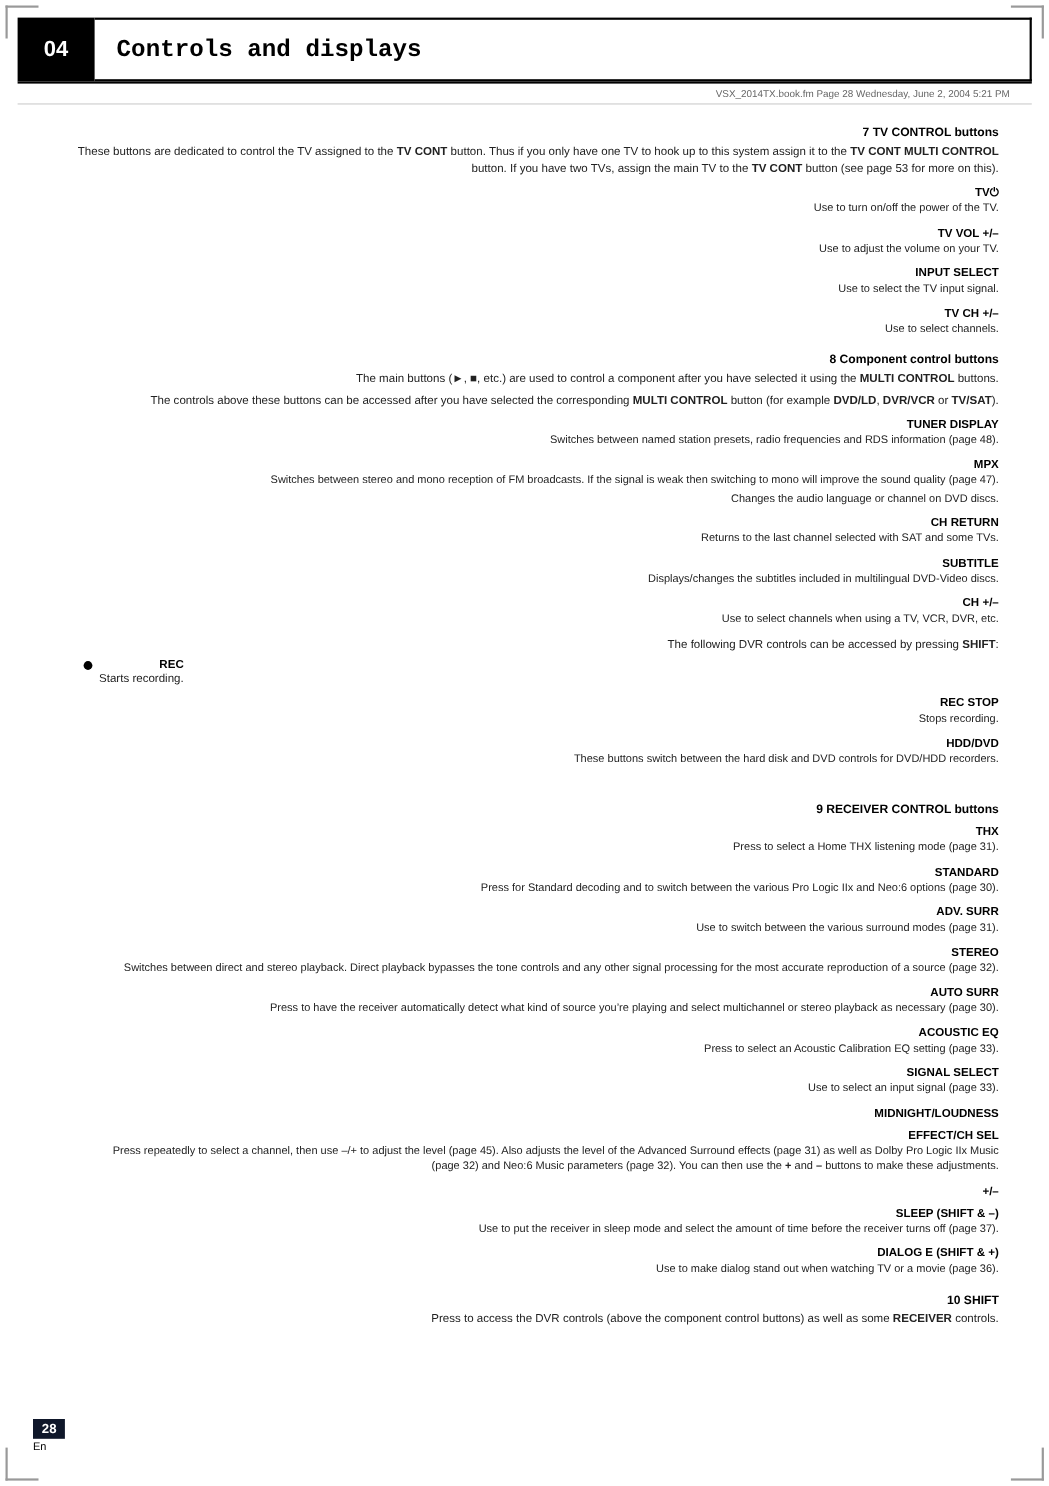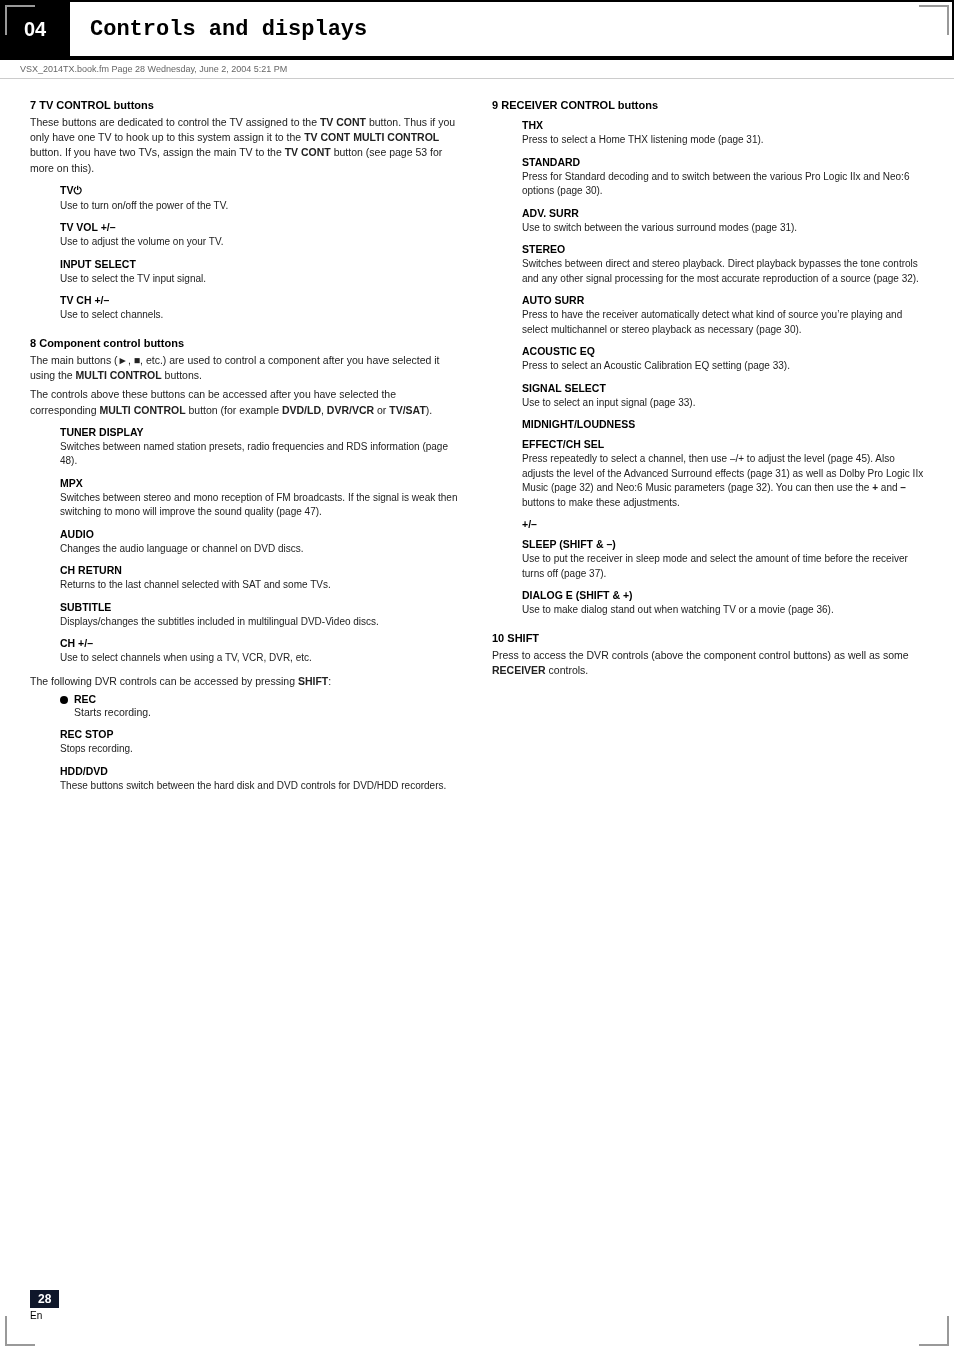--- a/index.html
+++ b/index.html
@@ -9,22 +9,23 @@
       font-size: 11px;
       color: #000;
       width: 954px;
       min-height: 1351px;
       position: relative;
     }
     .page {
       width: 954px;
       min-height: 1351px;
       background: #fff;
-      padding: 0;
+      padding: 16px;
       position: relative;
+      text-align: right;
     }
     
     .top-bar {
       display: flex;
       align-items: stretch;
       border-bottom: 2px solid #000;
       margin-bottom: 0;
       height: 60px;
     }
     .chapter-box {
@@ -57,20 +58,21 @@
       font-size: 9px;
       color: #666;
       padding: 4px 20px;
       border-bottom: 1px solid #ccc;
     }
     
     .content {
       display: flex;
       padding: 20px 30px 20px 30px;
       gap: 30px;
+      flex-direction: column;
     }
     .col-left {
       flex: 1;
       min-width: 0;
     }
     .col-right {
       flex: 1;
       min-width: 0;
     }
     .section-heading {
@@ -213,21 +215,20 @@
         <div class="body-text">
           The controls above these buttons can be accessed after you have selected the corresponding <span class="bold">MULTI CONTROL</span> button (for example <span class="bold">DVD/LD</span>, <span class="bold">DVR/VCR</span> or <span class="bold">TV/SAT</span>).
         </div>
 
         <div class="sub-heading">TUNER DISPLAY</div>
         <div class="sub-text">Switches between named station presets, radio frequencies and RDS information (page 48).</div>
 
         <div class="sub-heading">MPX</div>
         <div class="sub-text">Switches between stereo and mono reception of FM broadcasts. If the signal is weak then switching to mono will improve the sound quality (page 47).</div>
 
-        <div class="sub-heading">AUDIO</div>
         <div class="sub-text">Changes the audio language or channel on DVD discs.</div>
 
         <div class="sub-heading">CH RETURN</div>
         <div class="sub-text">Returns to the last channel selected with SAT and some TVs.</div>
 
         <div class="sub-heading">SUBTITLE</div>
         <div class="sub-text">Displays/changes the subtitles included in multilingual DVD-Video discs.</div>
 
         <div class="sub-heading">CH +/–</div>
         <div class="sub-text">Use to select channels when using a TV, VCR, DVR, etc.</div>

